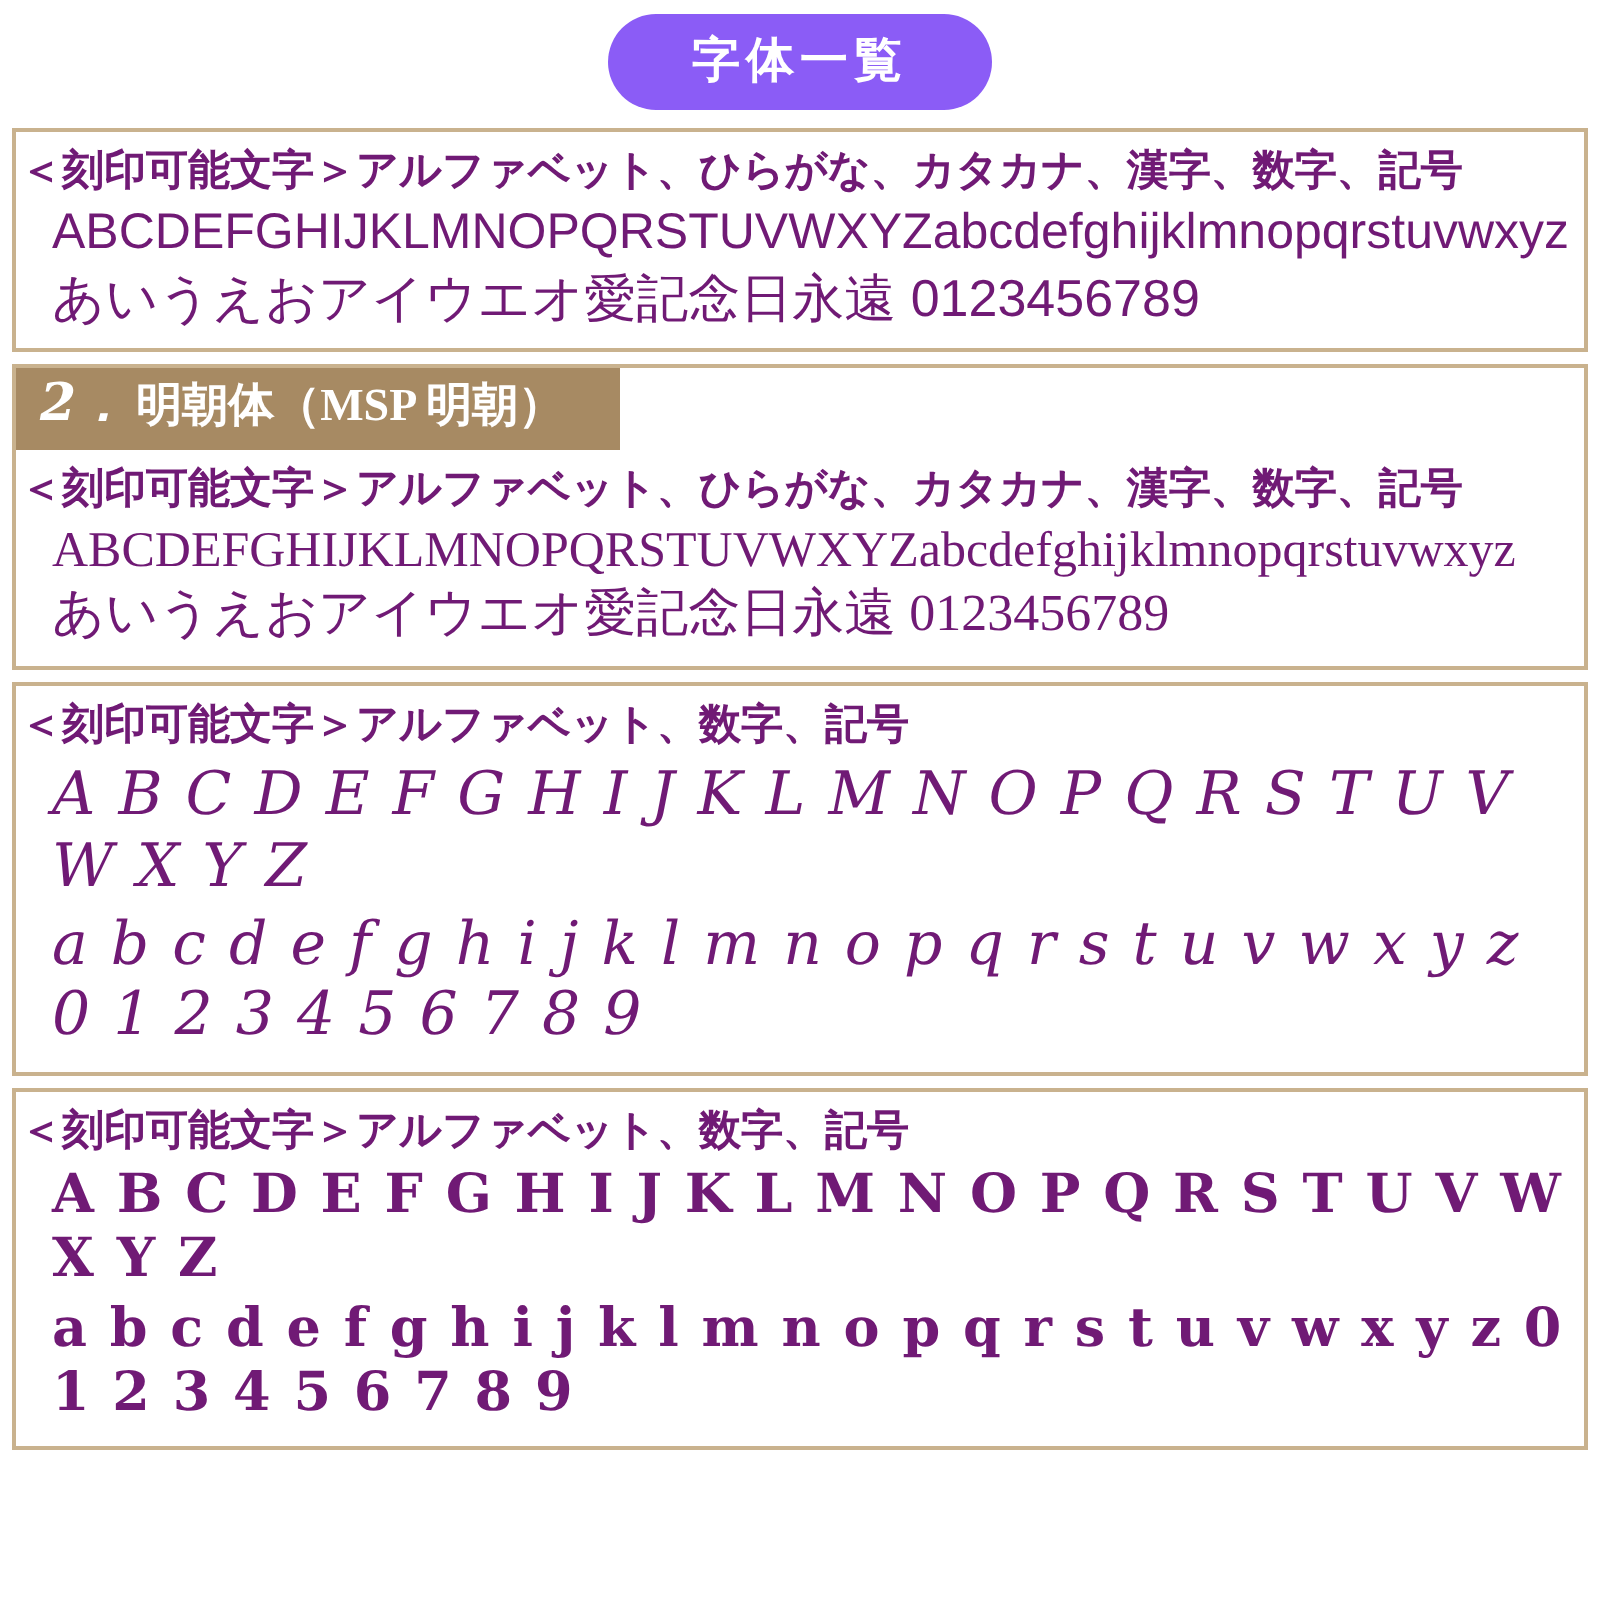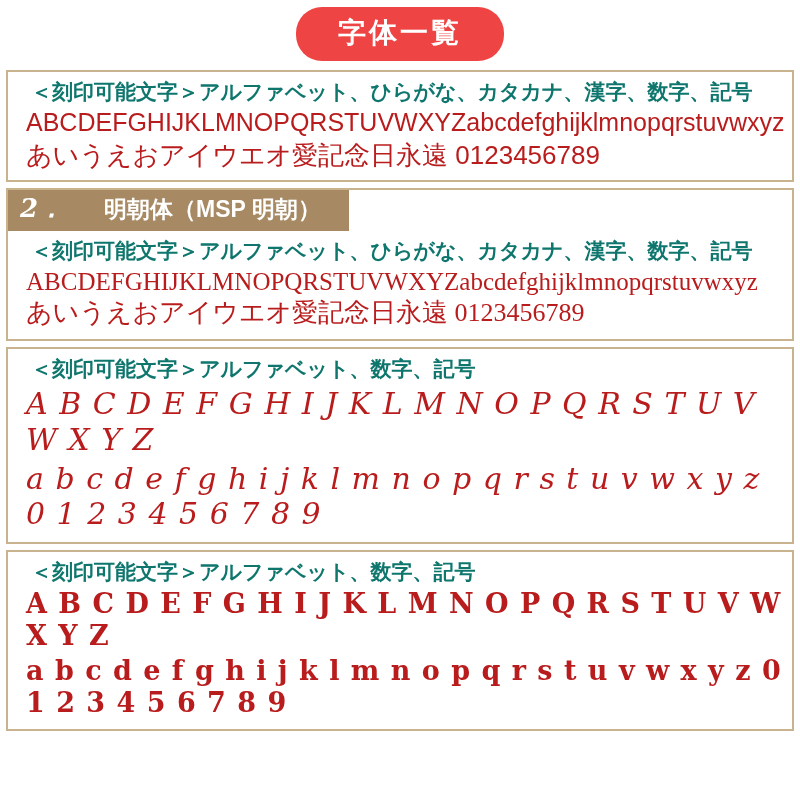--- a/index.html
+++ b/index.html
@@ -4,44 +4,44 @@
 <style>
   html,body{margin:0;padding:0;}
   body{
     width:800px;height:800px;overflow:hidden;background:#ffffff;
     font-family:"Liberation Sans","DejaVu Sans",sans-serif;
     -webkit-font-smoothing:antialiased;
   }
   
   .badge{
     width:fit-content;margin:7px auto 9px;
-    background:#ef4444;color:#ffffff;
-    font-size:28px;font-weight:bold;letter-spacing:3px;
+    background:#8b5cf6;color:#ffffff;
+    font-size:24px;font-weight:bold;letter-spacing:3px;
     padding:7px 42px 9px;border-radius:26px;
   }
   
   .sec{
     margin:0 6px 6px;border:2px solid #c9b28e;background:#ffffff;
     box-sizing:border-box;
   }
   .sec-header{
     display:inline-block;background:#a78a63;color:#ffffff;
     padding:3px 28px 6px 12px;line-height:1.2;vertical-align:top;
   }
   .sec-num{
     font-family:"DejaVu Serif","Liberation Serif",serif;
     font-style:italic;font-weight:bold;font-size:26px;margin-right:4px;
   }
   .sec-title{font-size:23px;font-weight:bold;}
-  .t-serif .sec-title{font-family:Liberation Sans, sans-serif;margin-left:36px;}
+  .t-serif .sec-title{font-family:Liberation Serif, serif;}
   .allowed{
-    color:#0f766e;font-weight:bold;font-size:21px;
-    margin:7px 8px 3px 23px;line-height:1.25;
+    color:#701a75;font-weight:bold;font-size:21px;
+    margin:7px 8px 3px 2px;line-height:1.25;
   }
-  .sample{color:#b91c1c;margin:0 6px 2px 18px;line-height:1.18;}
+  .sample{color:#701a75;margin:0 6px 2px 18px;line-height:1.18;}
   .latin-sans{font-family:"Liberation Sans","DejaVu Sans",sans-serif;font-size:25px;}
   .jp-sans{font-family:"Liberation Sans","DejaVu Sans",sans-serif;font-size:26px;}
   .latin-serif{font-family:"Liberation Serif","DejaVu Serif",serif;font-size:25px;}
   .jp-serif{font-family:"Liberation Serif","DejaVu Serif",serif;font-size:26px;}
   .script-line{
     font-family:"DejaVu Serif","Liberation Serif",serif;
     font-style:italic;font-size:30px;letter-spacing:1px;margin-top:4px;
   }
   .blackletter-line{
     font-family:"DejaVu Serif","Liberation Serif",serif;

